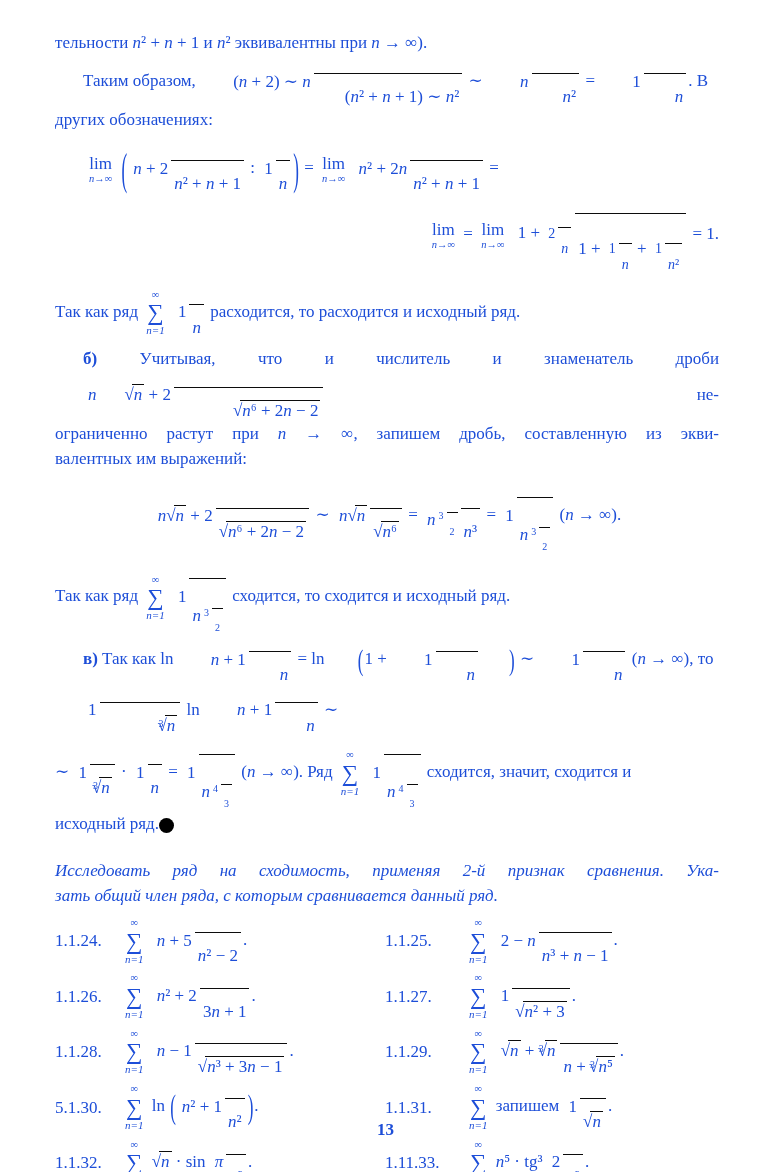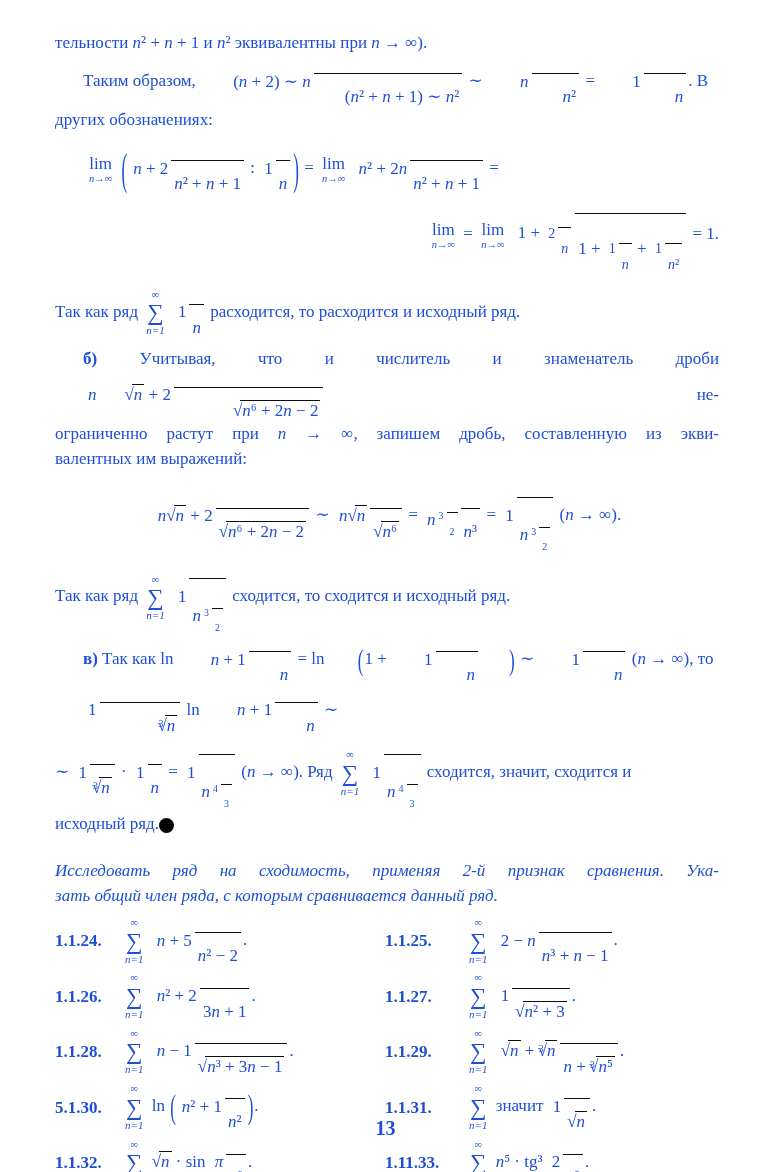--- a/index.html
+++ b/index.html
@@ -39,23 +39,23 @@
   .bs{font-size:23px;line-height:1;margin:1px 0;}
   .bb{font-size:11px;line-height:1;font-style:italic;}
   .lm{display:inline-flex;flex-direction:column;align-items:center;vertical-align:middle;
       margin:8px 4px;line-height:1.05;white-space:nowrap;}
   .lb{font-size:10.5px;font-style:italic;}
   .bp{display:inline-block;vertical-align:middle;padding:0 1px;}
   .enddot{width:15px;height:15px;border-radius:50%;background:#000;display:inline-block;margin-bottom:3px;}
   
   .exgrid{display:grid;grid-template-columns:66px 264px 80px auto;row-gap:5px;
           align-items:center;margin-top:8px;}
-  .exnum{font-weight:700;}
+  .exnum{font-weight:400;}
   .footer{position:absolute;left:0;right:0;bottom:32px;text-align:center;
-          font-size:20px;font-weight:700;}
+          font-size:17px;font-weight:700;}
 </style>
 </head>
 <body>
 
 <div class="page">
   <div class="content" id="content">
       <div class="line "><span>тельности </span><span class="it">n</span><span>² + </span><span class="it">n</span><span> + 1 и </span><span class="it">n</span><span>² эквивалентны при </span><span class="it">n</span><span> → ∞).</span></div>
       <div class="line ind mt2"><span>Таким образом, </span><span class="fr">
           <span class="fn"><span>(</span><span class="it">n</span><span> + 2) ∼ </span><span class="it">n</span></span>
           <span class="fd"><span>(</span><span class="it">n</span><span>² + </span><span class="it">n</span><span> + 1) ∼ </span><span class="it">n</span><span>²</span></span>
@@ -252,21 +252,21 @@
             <span class="bb">n=1</span>
           </span><span> ln </span><span class="bp" style="transform: scaleY(2);">(</span><span class="fr">
             <span class="fn"><span class="it">n</span><span>² + 1</span></span>
             <span class="fd"><span class="it">n</span><span>²</span></span>
           </span><span class="bp" style="transform: scaleY(2);">)</span><span>.</span></div>
         <div class="exnum">1.1.31.</div>
         <div class="exmath"><span class="bo">
             <span class="ba">∞</span>
             <span class="bs">∑</span>
             <span class="bb">n=1</span>
-          </span><span> значит </span><span class="fr">
+          </span><span> запишем </span><span class="fr">
             <span class="fn"><span>1</span></span>
             <span class="fd"><span class="sq"><span class="sr">√</span><span class="rc"><span class="it">n</span></span></span></span>
           </span><span>.</span></div>
         <div class="exnum">1.1.32.</div>
         <div class="exmath"><span class="bo">
             <span class="ba">∞</span>
             <span class="bs">∑</span>
             <span class="bb">n=1</span>
           </span><span> </span><span class="sq"><span class="sr">√</span><span class="rc"><span class="it">n</span></span></span><span> · sin </span><span class="fr">
             <span class="fn"><span class="it">π</span></span>

